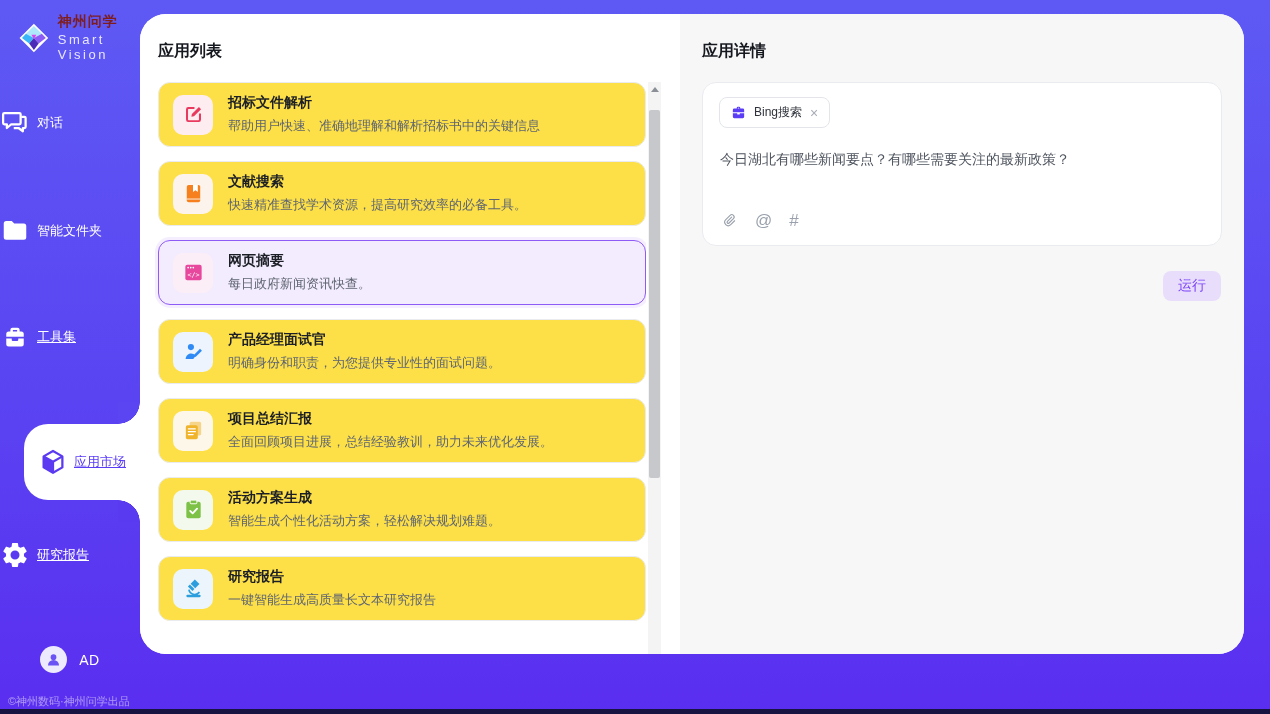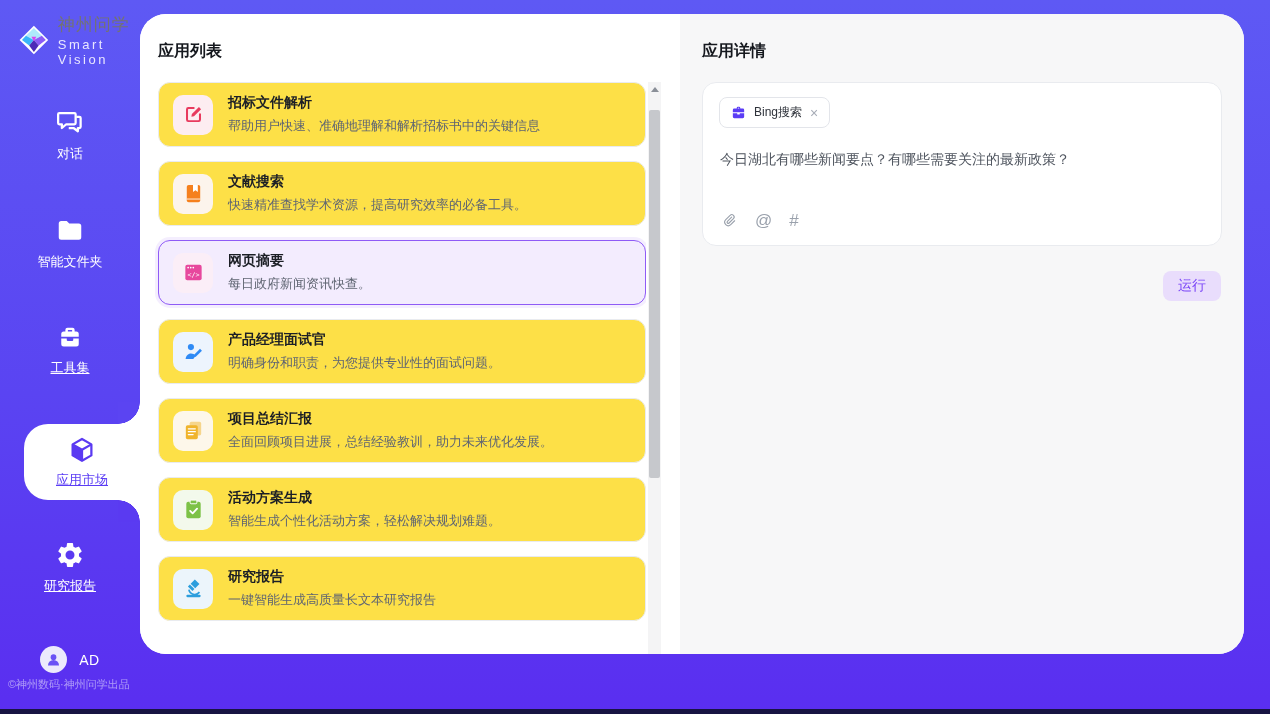--- a/index.html
+++ b/index.html
@@ -8,24 +8,24 @@
   body { position:relative;
     background:linear-gradient(180deg, var(--frame-top,#5e59f4) 0%, var(--frame-mid,#5a44f2) 55%, var(--frame-bottom,#5a2ef0) 100%); }
 
   
   .bottom-strip { position:absolute; left:0; bottom:0; width:100%; height:5px; background:#181442; }
 
   
   .sidebar { position:absolute; left:0; top:0; width:140px; height:709px; }
   .brand { position:absolute; left:18px; top:13px; display:flex; align-items:center; gap:8px; }
   .brand-logo { width:40px; height:40px; }
-  .brand-text .brand-name { color:#737373; font-size:17px; font-weight:400; letter-spacing:1px; }
+  .brand-text .brand-name { color:#7f1d1d; font-size:14px; font-weight:700; letter-spacing:1px; }
   .brand-text .brand-tagline { color:#e8e6ff; font-size:13px; letter-spacing:2.5px; margin-top:1px; }
 
-  .nav-item { position:absolute; left:0; width:140px; display:flex; flex-direction:column; align-items:center; gap:7px; cursor:pointer; }
+  .nav-item { position:absolute; left:0; width:140px; display:flex; flex-direction:row; align-items:center; gap:7px; cursor:pointer; }
   .nav-item .nav-icon { width:30px; height:30px; }
   .nav-item .nav-label { color:#fff; font-size:13px; }
   .nav-label.underlined { text-decoration:underline; }
 
   .nav-chat   { top:108px; }
   .nav-folder { top:216px; }
   .nav-tools  { top:322px; }
   .nav-settings { top:540px; }
 
   .nav-market { top:424px; left:24px; width:116px; height:76px; background:#fff;
@@ -33,21 +33,21 @@
   .nav-market .nav-label { color:var(--accent,#5b3df5); text-decoration:underline; }
   .nav-market::before { content:''; position:absolute; right:0; top:-22px; width:22px; height:22px;
     background:radial-gradient(circle at 0 0, #5b44f2 21.5px, #fff 22px); }
   .nav-market::after { content:''; position:absolute; right:0; bottom:-22px; width:22px; height:22px;
     background:radial-gradient(circle at 0 100%, #5a3af1 21.5px, #fff 22px); }
 
   .user-row { position:absolute; left:0; bottom:36px; width:140px; display:flex; align-items:center; justify-content:center; gap:12px; }
   .user-avatar { width:27px; height:27px; border-radius:50%; background:#eceafc; display:flex; align-items:center; justify-content:center; }
   .user-avatar svg { width:19px; height:19px; }
   .user-name { color:#fff; font-size:14px; letter-spacing:.5px; }
-  .copyright { position:absolute; left:8px; bottom:17px; color:rgba(255,255,255,.5); font-size:11px; white-space:nowrap; }
+  .copyright { position:absolute; left:8px; bottom:0; color:rgba(255,255,255,.5); font-size:11px; white-space:nowrap; }
 
   
   .main { position:absolute; left:140px; top:14px; width:1104px; height:640px;
     border-radius:26px; overflow:hidden; background:#fff; display:flex; }
 
   
   .list-panel { position:relative; width:540px; height:100%; background:#fff; }
   .panel-title { position:absolute; top:27px; font-size:16px; font-weight:700; color:#15181e; }
   .list-panel .panel-title { left:18px; }
   .list-body { position:absolute; left:0; top:54px; bottom:24px; width:506px; overflow:hidden; padding:14px 0 0 18px; }

